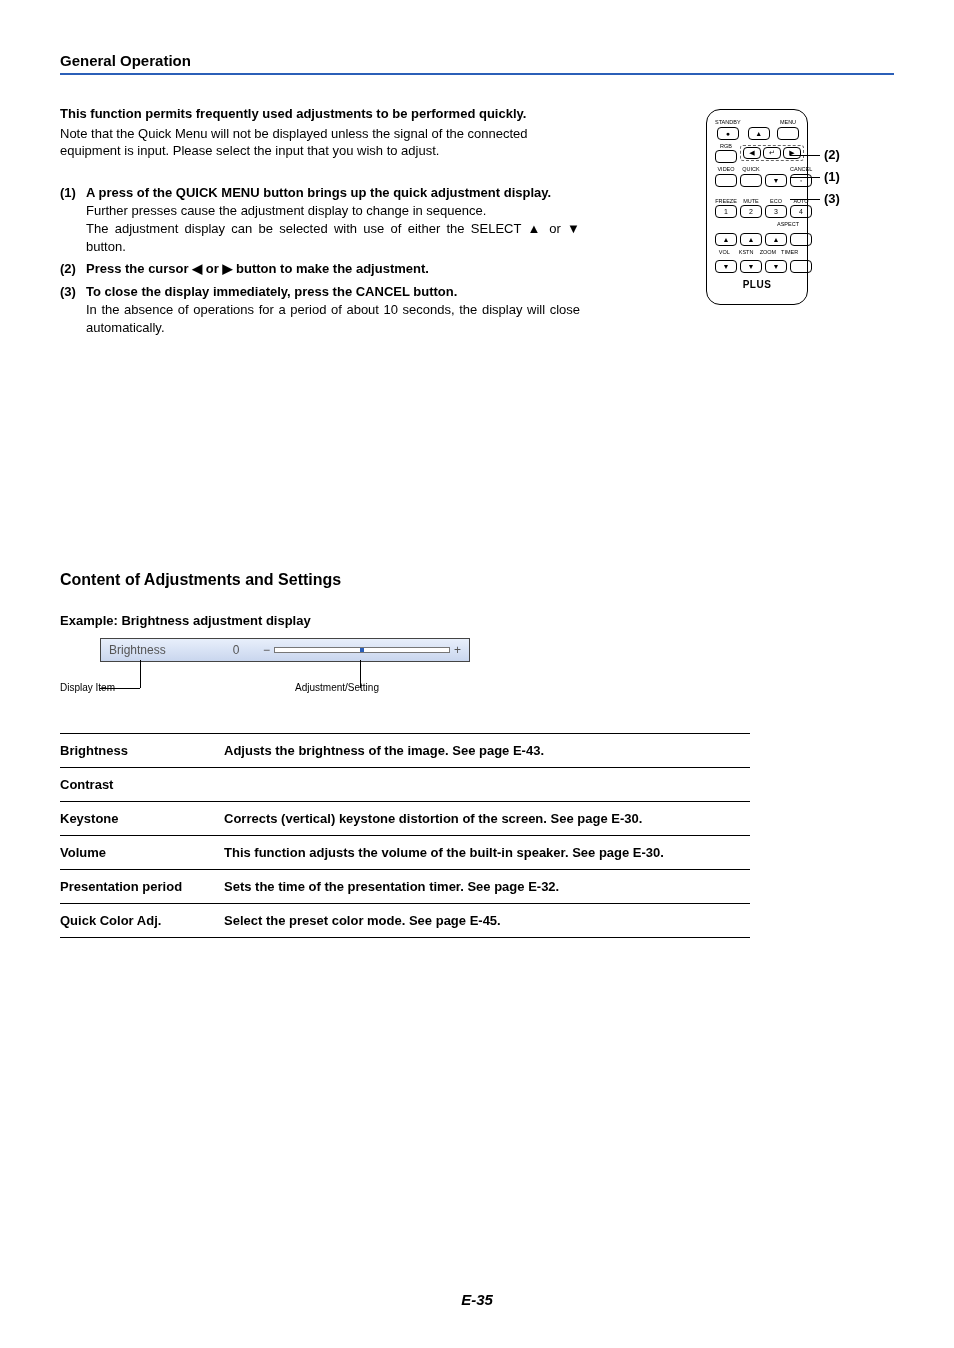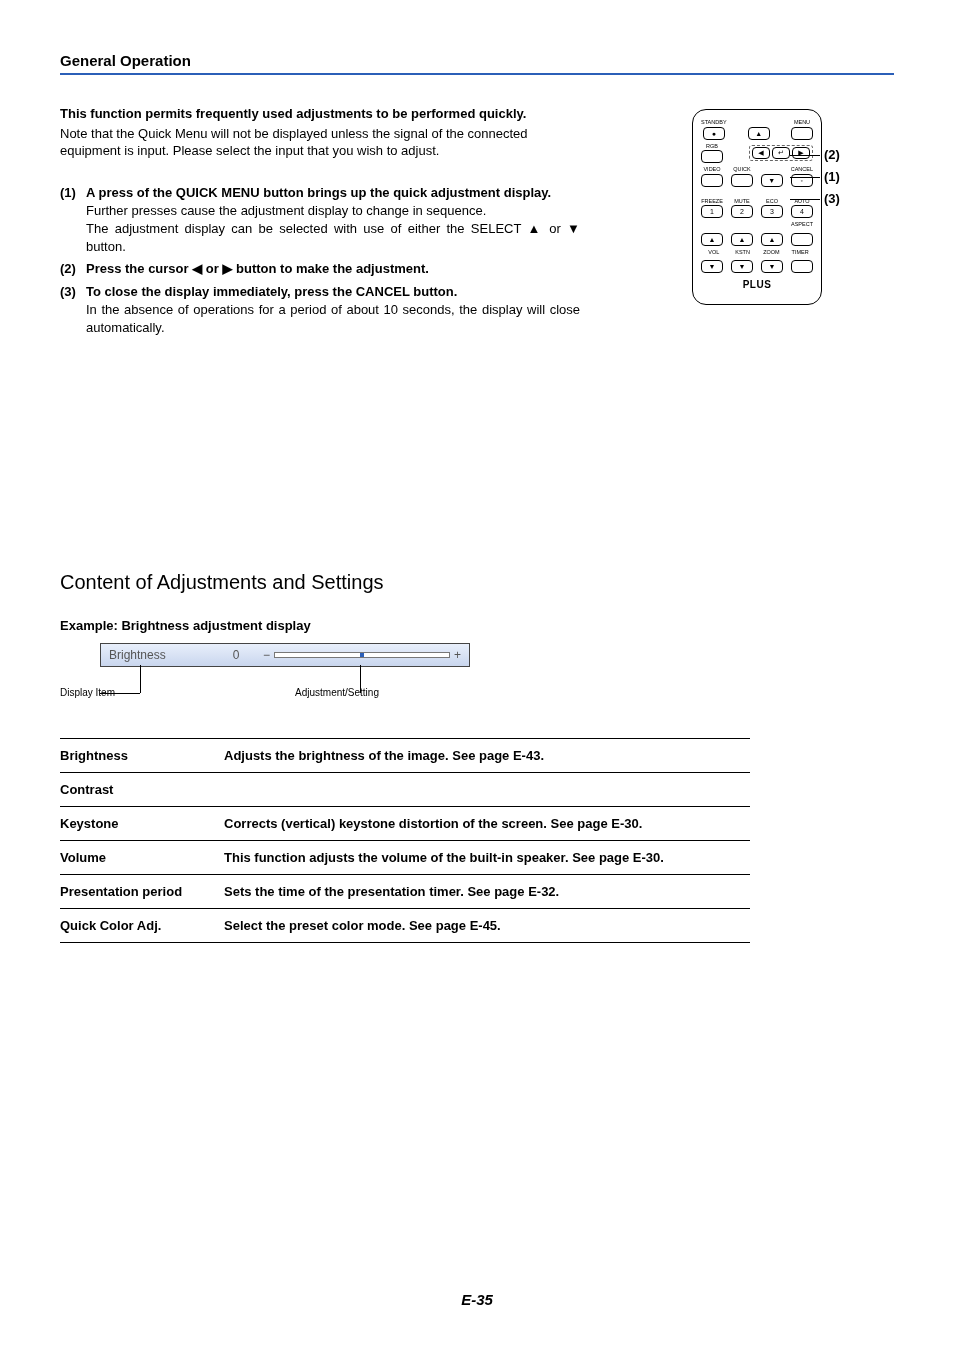--- a/index.html
+++ b/index.html
@@ -78,21 +78,21 @@
     margin-bottom: 4px;
   }
   .step-num {
     flex: 0 0 26px;
     font-weight: bold;
   }
   .step-body { flex: 1; text-align: justify; }
   .step-title { font-weight: bold; }
   .step-text {}
   .remote {
-    width: 130px;
+    width: 102px;
     border: 1.5px solid #000;
     border-radius: 14px;
     padding: 10px 8px 14px 8px;
     font-size: 6px;
     position: relative;
   }
   .remote-row {
     display: flex;
     justify-content: space-between;
     align-items: center;
@@ -116,22 +116,22 @@
     font-size: 10px;
     margin-top: 6px;
     letter-spacing: 0.5px;
   }
   .callout {
     position: absolute;
     font-weight: bold;
     font-size: 13px;
   }
   .subsection-title {
-    font-weight: 400;
-    font-size: 20px;
+    font-weight: 700;
+    font-size: 16px;
     margin-top: 230px;
     margin-bottom: 24px;
   }
   .example-label {
     font-weight: bold;
     font-size: 13px;
     margin-bottom: 10px;
   }
   .adjust-wrap {
     display: flex;

